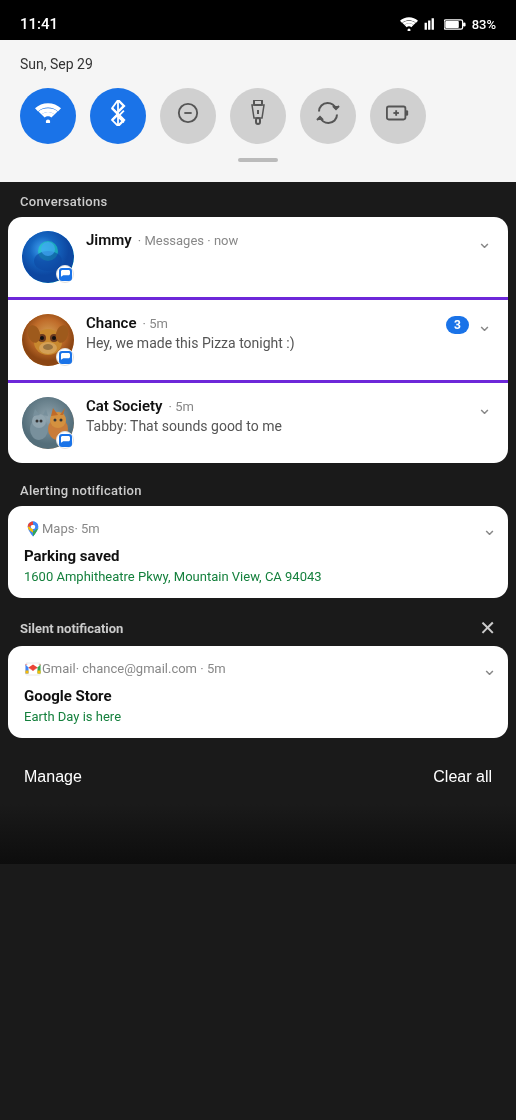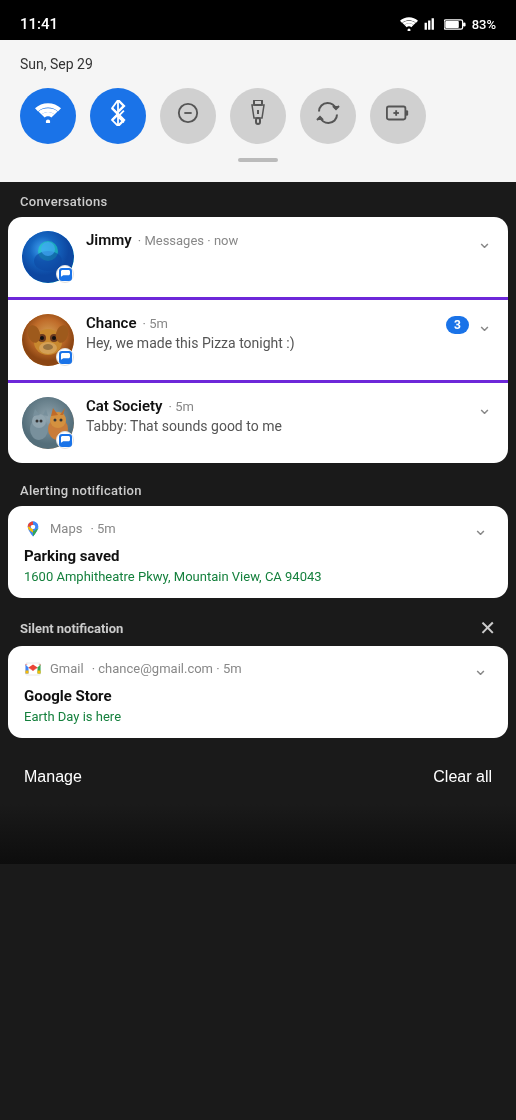--- a/index.html
+++ b/index.html
@@ -228,22 +228,22 @@
     .chevron-down {
       color: #888;
       font-size: 18px;
       cursor: pointer;
     }
 
     
     .notif-header {
       display: flex;
       align-items: center;
-      padding: 12px 20px 8px 16px;
-      gap: 8px;
+      padding: 12px 11px 8px 16px;
+      gap: 0;
     }
     .notif-app-name {
       font-size: 13px;
       color: #888;
       font-weight: 400;
     }
     .notif-time {
       font-size: 13px;
       color: #888;
     }

